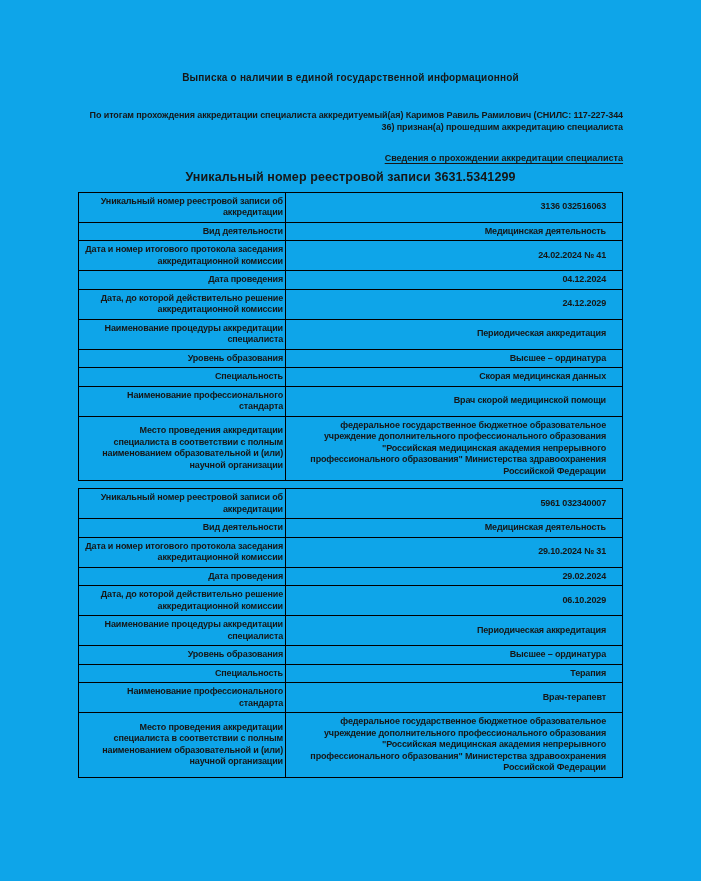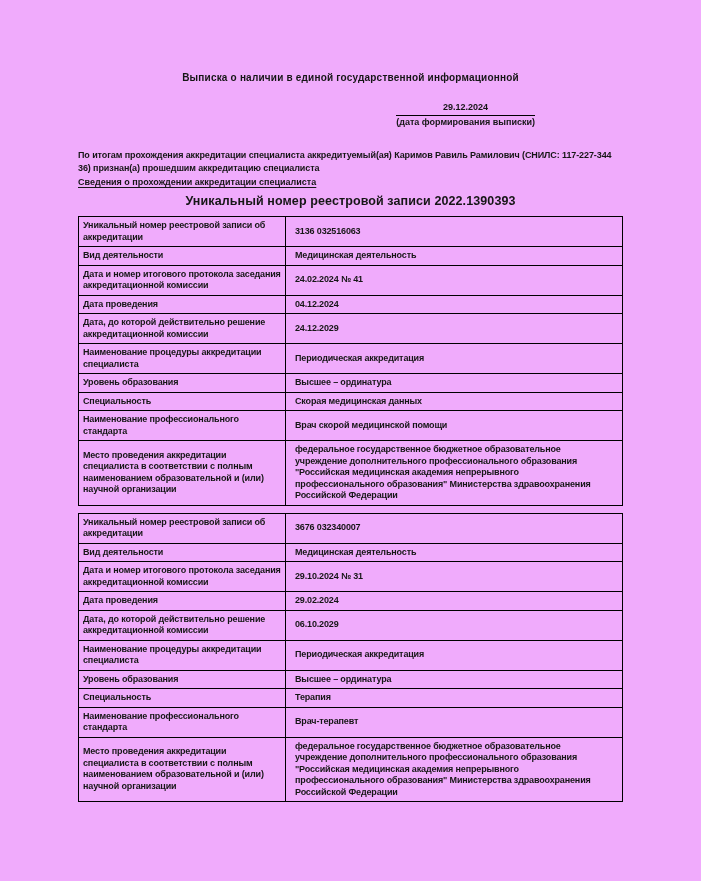--- a/index.html
+++ b/index.html
@@ -4,21 +4,21 @@
 <style>
   html, body { margin: 0; padding: 0; }
   body {
     width: 701px; height: 881px;
     background: #ffffff;
     overflow: hidden;
   }
   .page {
     position: relative;
     width: 701px; height: 881px;
-    background: #f0abfc;
+    background: #0ea5e9;
     font-family: "Liberation Sans", "DejaVu Sans", sans-serif;
     font-weight: 700;
     color: #161616;
   }
   .content {
     position: absolute;
     left: 78px; top: 0;
     width: 545px;
   }
   .title {
@@ -35,43 +35,44 @@
     font-size: 9px;
     line-height: 11px;
   }
   .date-value { padding: 0 4px 2px 4px; }
   .date-caption {
     border-top: 1.5px solid #000000;
     padding-top: 1.5px;
   }
   .intro {
     margin-top: 21px;
-    text-align: left;
+    text-align: right;
     font-size: 9px;
     line-height: 12.5px;
     letter-spacing: -0.1px;
   }
   .section-heading {
-    margin-top: 3px;
-    text-align: left;
+    margin-top: 19px;
+    text-align: right;
     font-size: 9px;
     text-decoration: underline;
     text-underline-offset: 2px;
   }
   .registry-heading {
     margin-top: 7px;
     text-align: center;
     font-size: 12.5px;
     letter-spacing: 0.1px;
   }
   table.acc {
     width: 100%;
     border-collapse: collapse;
     table-layout: fixed;
     margin-top: 8px;
+    text-align: right;
   }
   table.acc.second { margin-top: 7px; }
   col.c-lbl { width: 207px; }
   table.acc td {
     border: 1.5px solid #000000;
     font-size: 9px;
     line-height: 11.5px;
     letter-spacing: -0.15px;
     vertical-align: middle;
     word-wrap: break-word;
@@ -82,30 +83,26 @@
 </head>
 <body>
 
 <div class="page">
   <div class="content">
 
     <div class="title">
       <div>Выписка о наличии в единой государственной информационной</div>
     </div>
 
-    <div class="date-block">
-      <div class="date-value">29.12.2024</div>
-      <div class="date-caption">(дата формирования выписки)</div>
-    </div>
 
     <div class="intro">По итогам прохождения аккредитации специалиста аккредитуемый(ая) Каримов Равиль Рамилович (СНИЛС: 117-227-344 36) признан(а) прошедшим аккредитацию специалиста</div>
 
     <div class="section-heading">Сведения о прохождении аккредитации специалиста</div>
 
-    <div class="registry-heading">Уникальный номер реестровой записи 2022.1390393</div>
+    <div class="registry-heading">Уникальный номер реестровой записи 3631.5341299</div>
 
     <table class="acc">
       <colgroup>
           <col class="c-lbl">
           <col class="c-val">
         </colgroup>
       <tbody>
         <tr>
           <td class="lbl">Уникальный номер реестровой записи об аккредитации</td>
           <td class="val">3136 032516063</td>
@@ -150,21 +147,21 @@
     </table>
 
     <table class="acc second">
       <colgroup>
           <col class="c-lbl">
           <col class="c-val">
         </colgroup>
       <tbody>
         <tr>
           <td class="lbl">Уникальный номер реестровой записи об аккредитации</td>
-          <td class="val">3676 032340007</td>
+          <td class="val">5961 032340007</td>
         </tr>
         <tr>
           <td class="lbl">Вид деятельности</td>
           <td class="val">Медицинская деятельность</td>
         </tr>
         <tr>
           <td class="lbl">Дата и номер итогового протокола заседания аккредитационной комиссии</td>
           <td class="val">29.10.2024 № 31</td>
         </tr>
         <tr>

